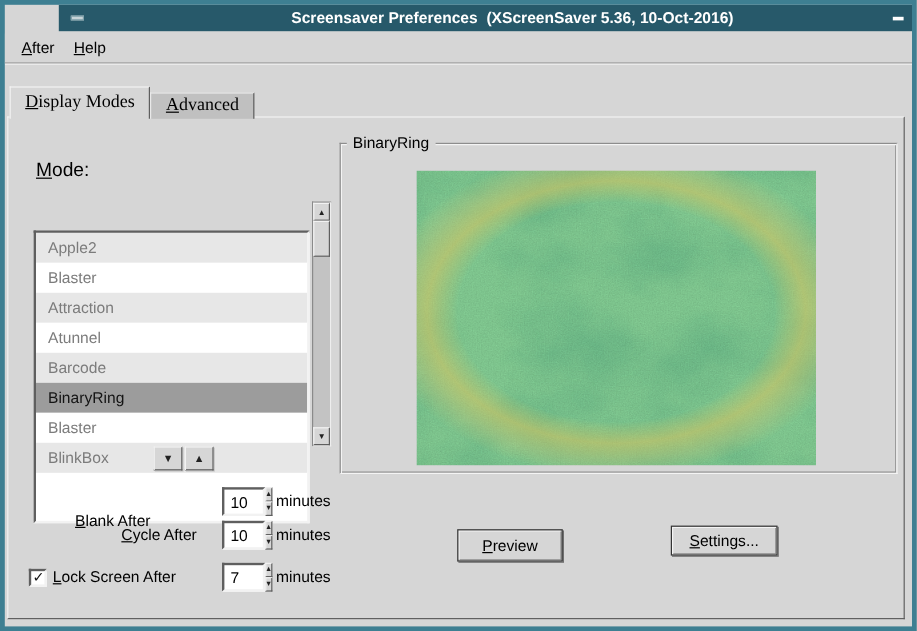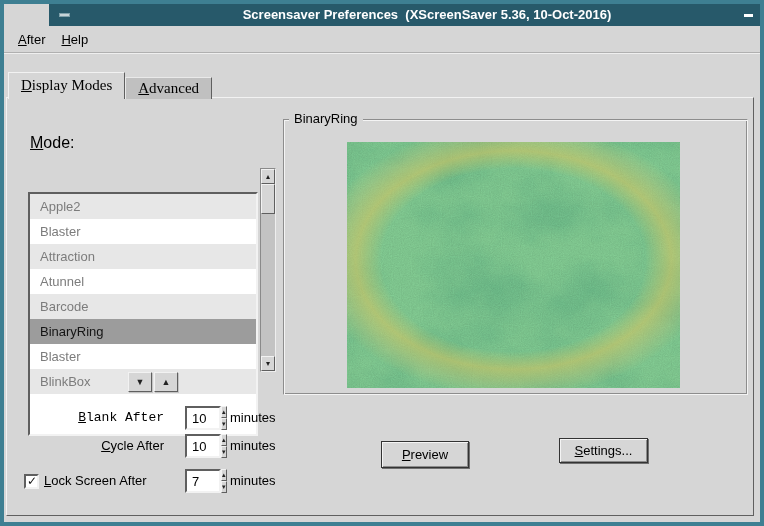--- a/index.html
+++ b/index.html
@@ -114,21 +114,21 @@
     position:absolute; width:24px; height:20px; z-index:4;
     background:#d6d6d6; border:1px solid; border-color:#f2f2f2 #5f5f5f #5f5f5f #f2f2f2;
     box-shadow:1px 1px 0 rgba(0,0,0,0.15);
     text-align:center; font-size:9px; line-height:18px; color:#222; cursor:default;
   }
   .move-down { left:124px; top:368px; }
   .move-up   { left:150px; top:368px; }
 
   
   .field-label { position:absolute; font-size:13px; height:20px; line-height:20px; color:#000; z-index:4; }
-  .lbl-blank { left:20px; top:404px; width:140px; text-align:right;font-family:Liberation Mono, monospace; }
+  .lbl-blank { left:20px; top:420px; width:140px; text-align:center; }
   .lbl-cycle { left:20px; top:432px; width:140px; text-align:right; }
   .lbl-lock  { left:40px; top:467px; }
   .unit-label { position:absolute; font-size:13px; height:20px; line-height:20px; z-index:4; }
   .unit-blank { left:226px; top:404px; }
   .unit-cycle { left:226px; top:432px; }
   .unit-lock  { left:226px; top:467px; }
 
   .spinbox { position:absolute; width:52px; height:24px; display:flex; z-index:4;padding-left:15px; }
   .spin-blank { left:166px; top:402px; }
   .spin-cycle { left:166px; top:430px; }

